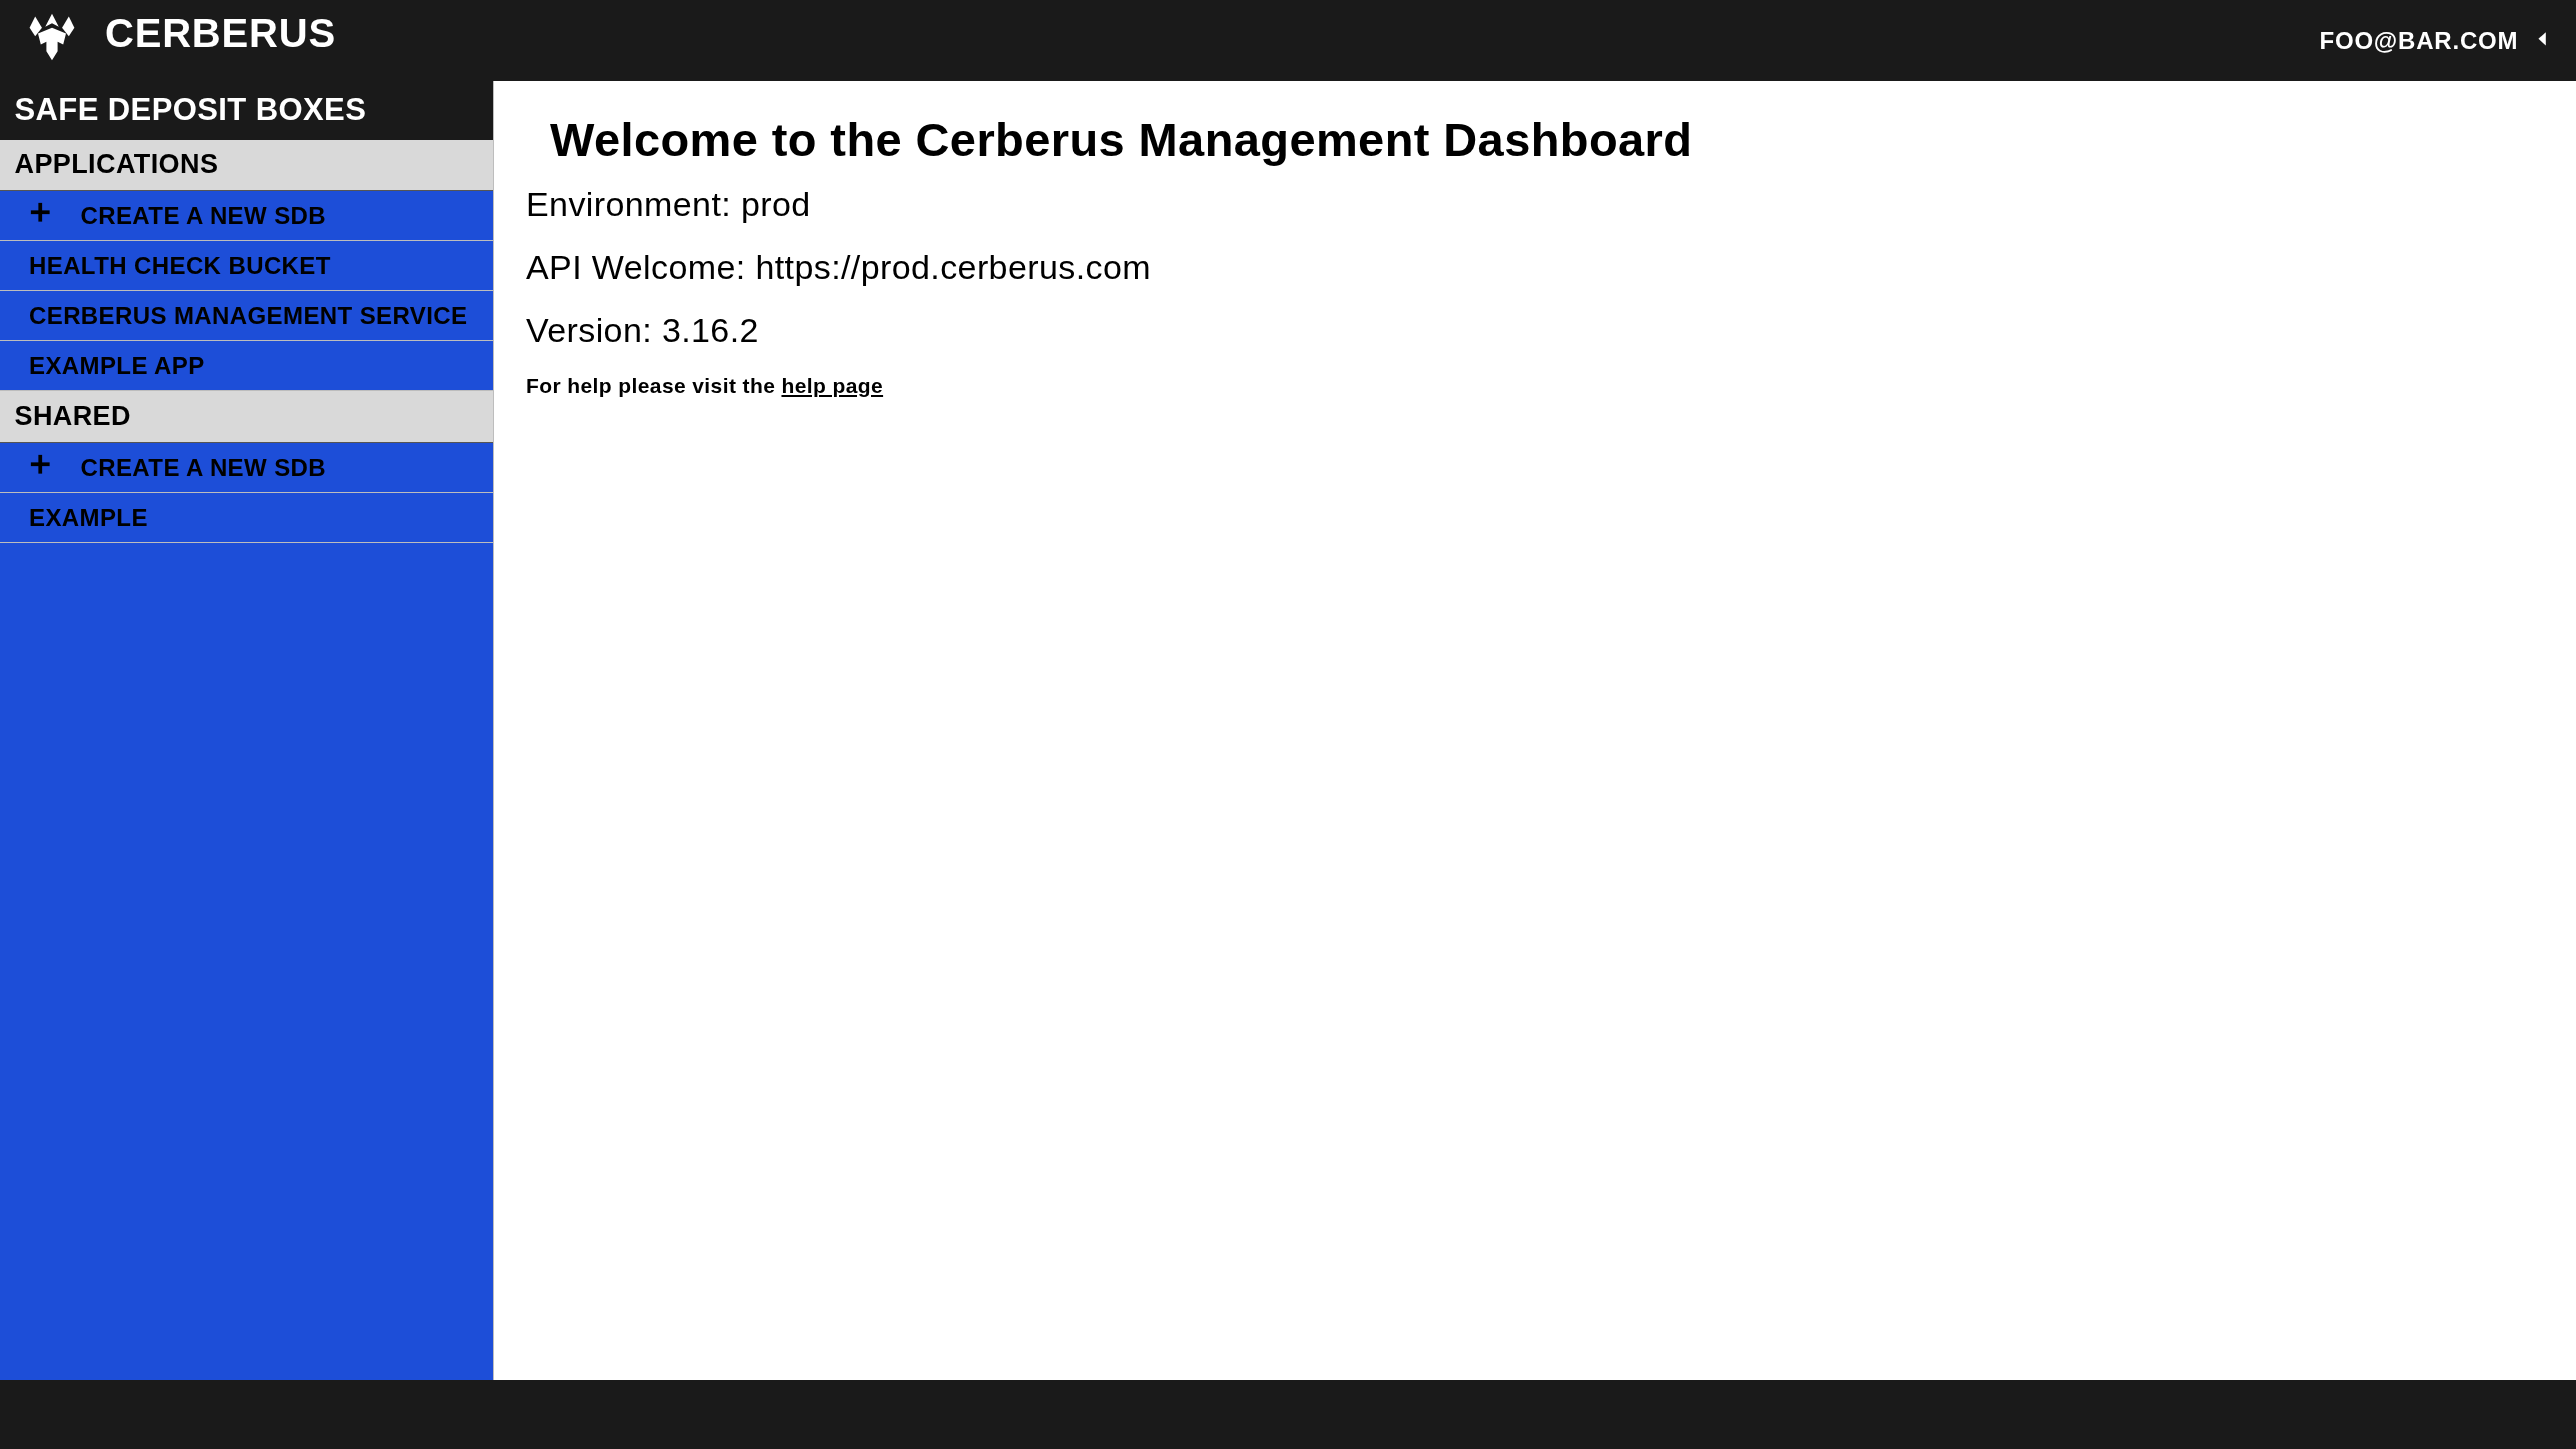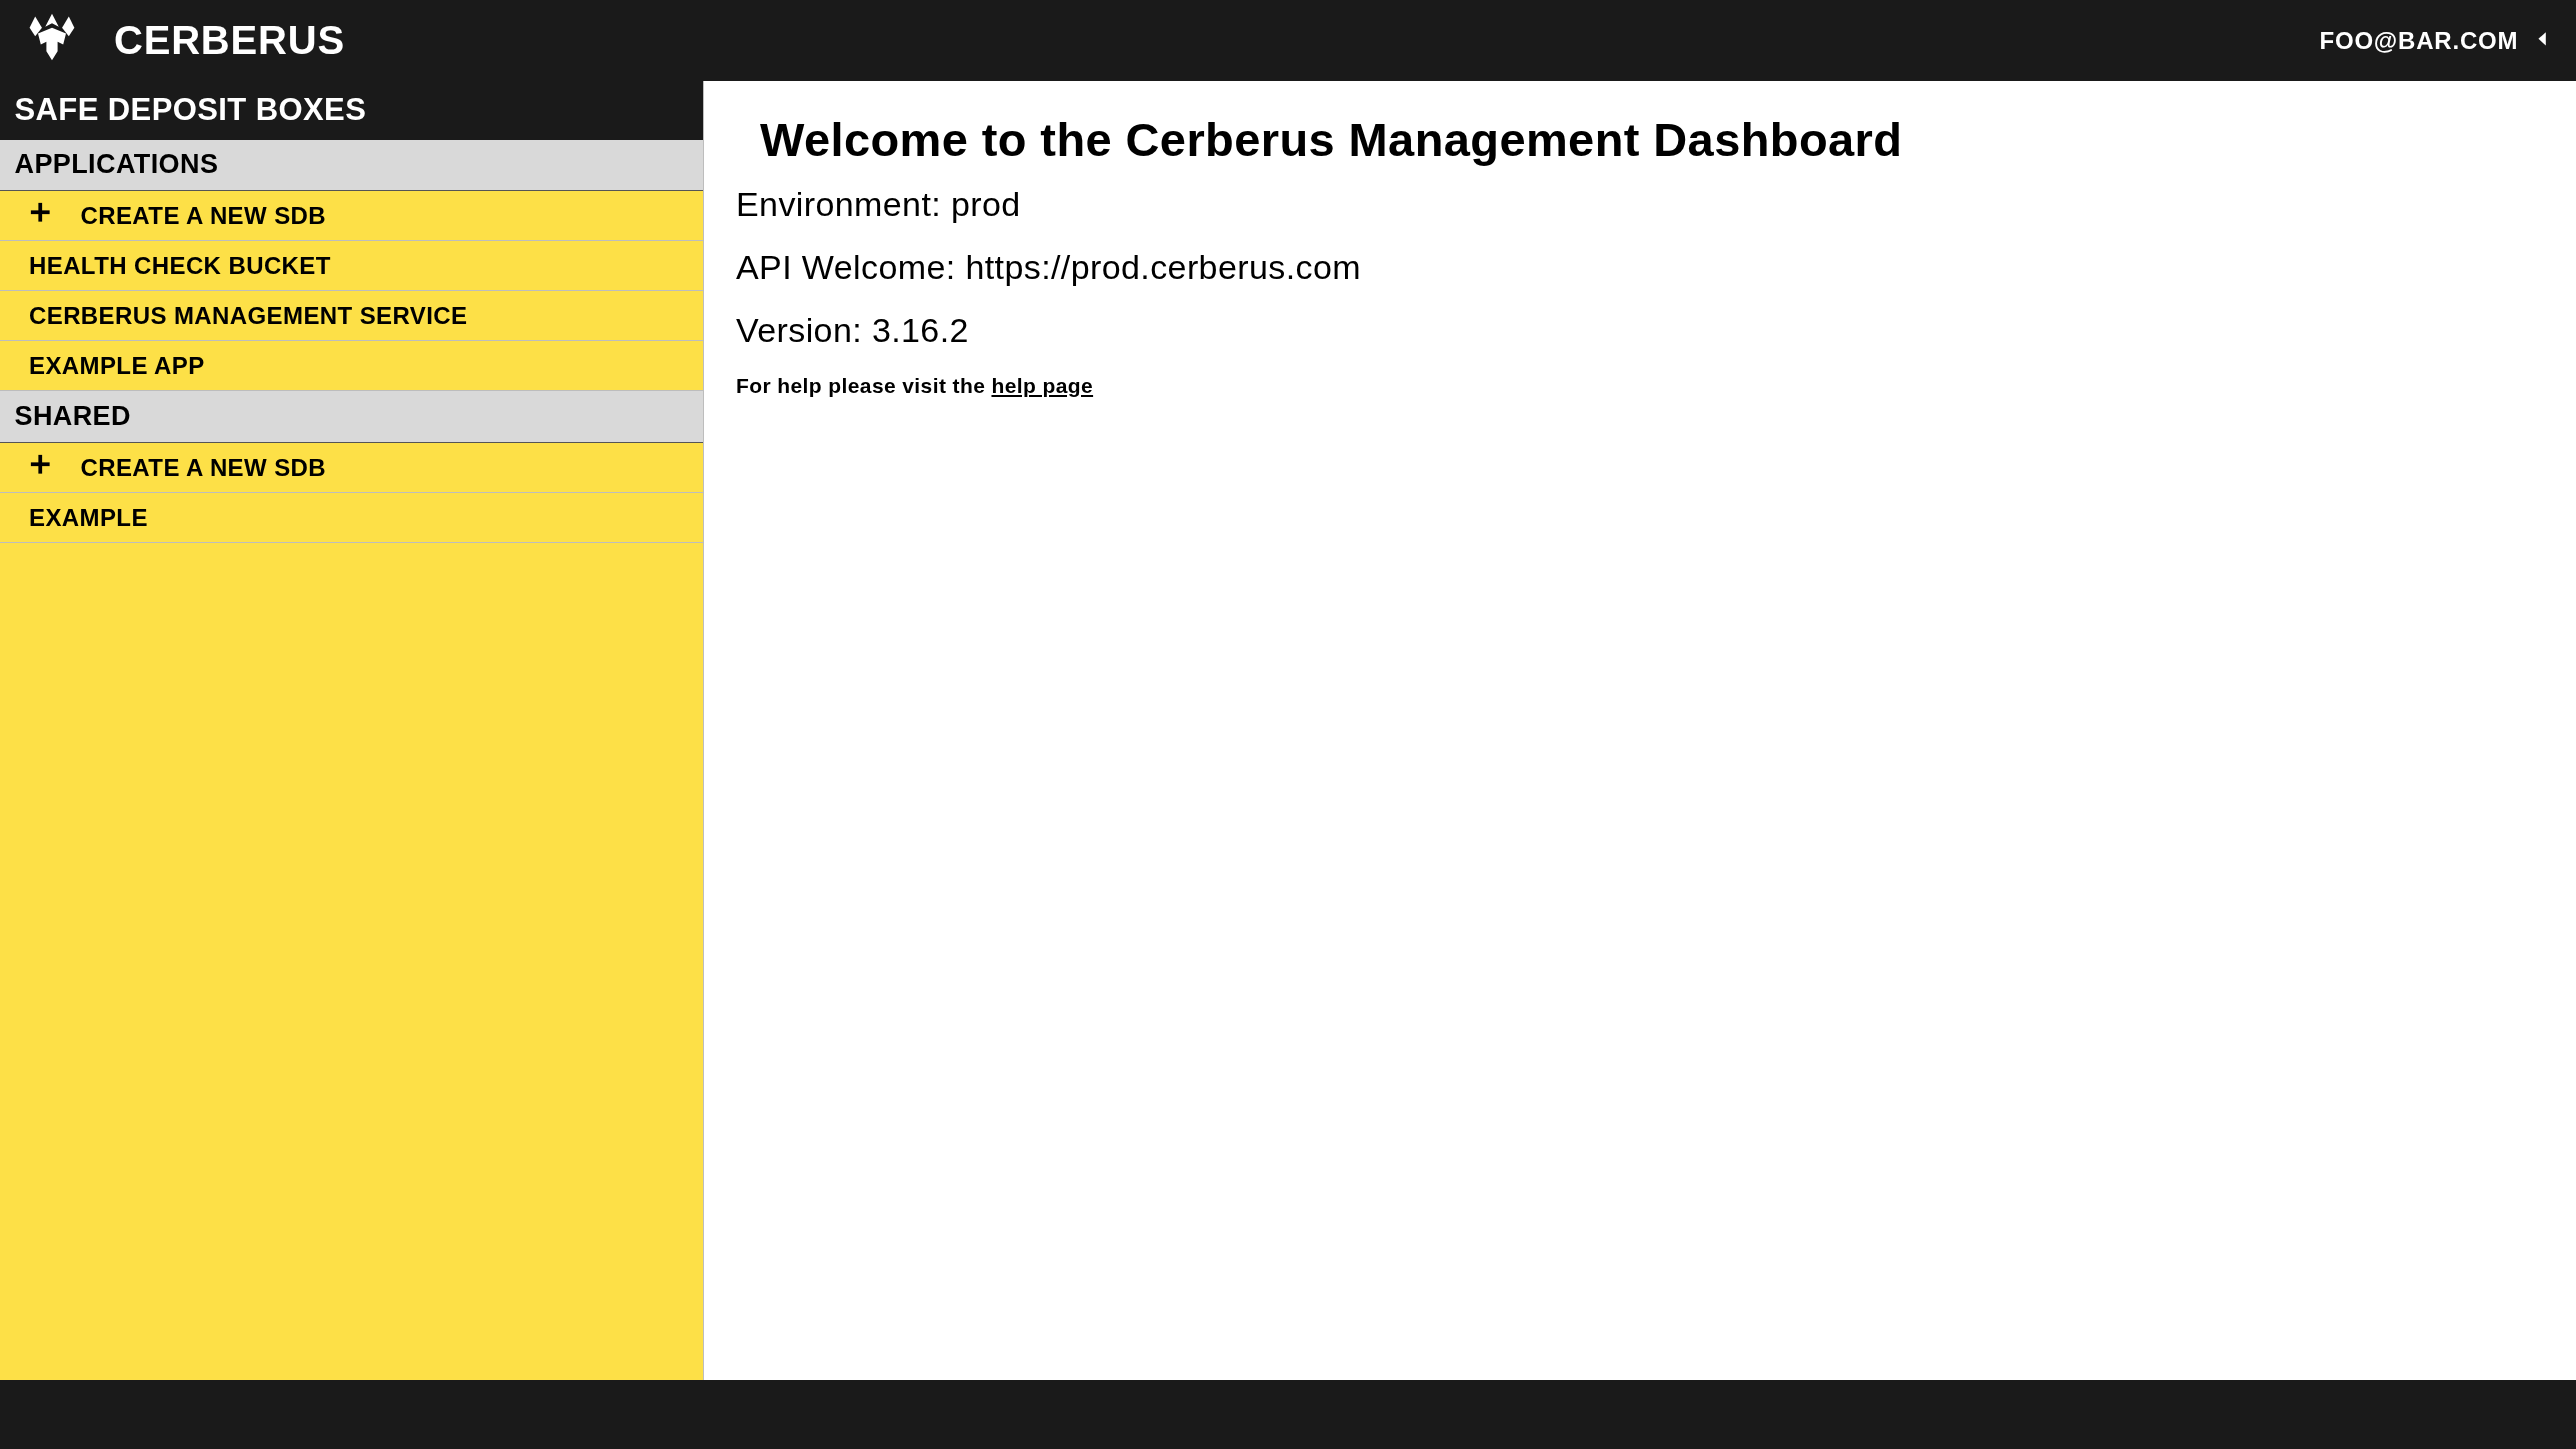--- a/index.html
+++ b/index.html
@@ -9,21 +9,21 @@
   
   .header {
     background: #1a1a1a;
     color: #fff;
     display: flex;
     align-items: center;
     justify-content: space-between;
     height: 81px;
     padding: 0 24px;
   }
-  .header-left { display: flex; align-items: center; gap: 34px; }
+  .header-left { display: flex; align-items: flex-start; gap: 25px; }
   .brand-title {
     font-size: 40px;
     font-weight: 700;
     letter-spacing: 0.8px;
     font-stretch: condensed;
   }
   .logo-svg { width: 56px; height: 56px; }
   .header-right {
     display: flex;
     align-items: center;
@@ -34,23 +34,23 @@
     font-size: 24px;
     font-weight: 700;
     letter-spacing: 0.8px;
   }
   .chevron { width: 17.7px; height: 17.7px; }
 
   
   .middle { flex: 1; display: flex; background: #fff; overflow: hidden; }
 
   .sidebar {
-    width: 704px;
+    width: 494px;
     border-right: 0.8px solid #bdbdbd;
-    background: #fde047;
+    background: #1d4ed8;
     display: flex;
     flex-direction: column;
   }
   .sidebar-header {
     background: #1a1a1a;
     color: #fff;
     font-size: 31px;
     font-weight: 700;
     letter-spacing: 0.4px;
     padding: 11.3px 14.5px;

